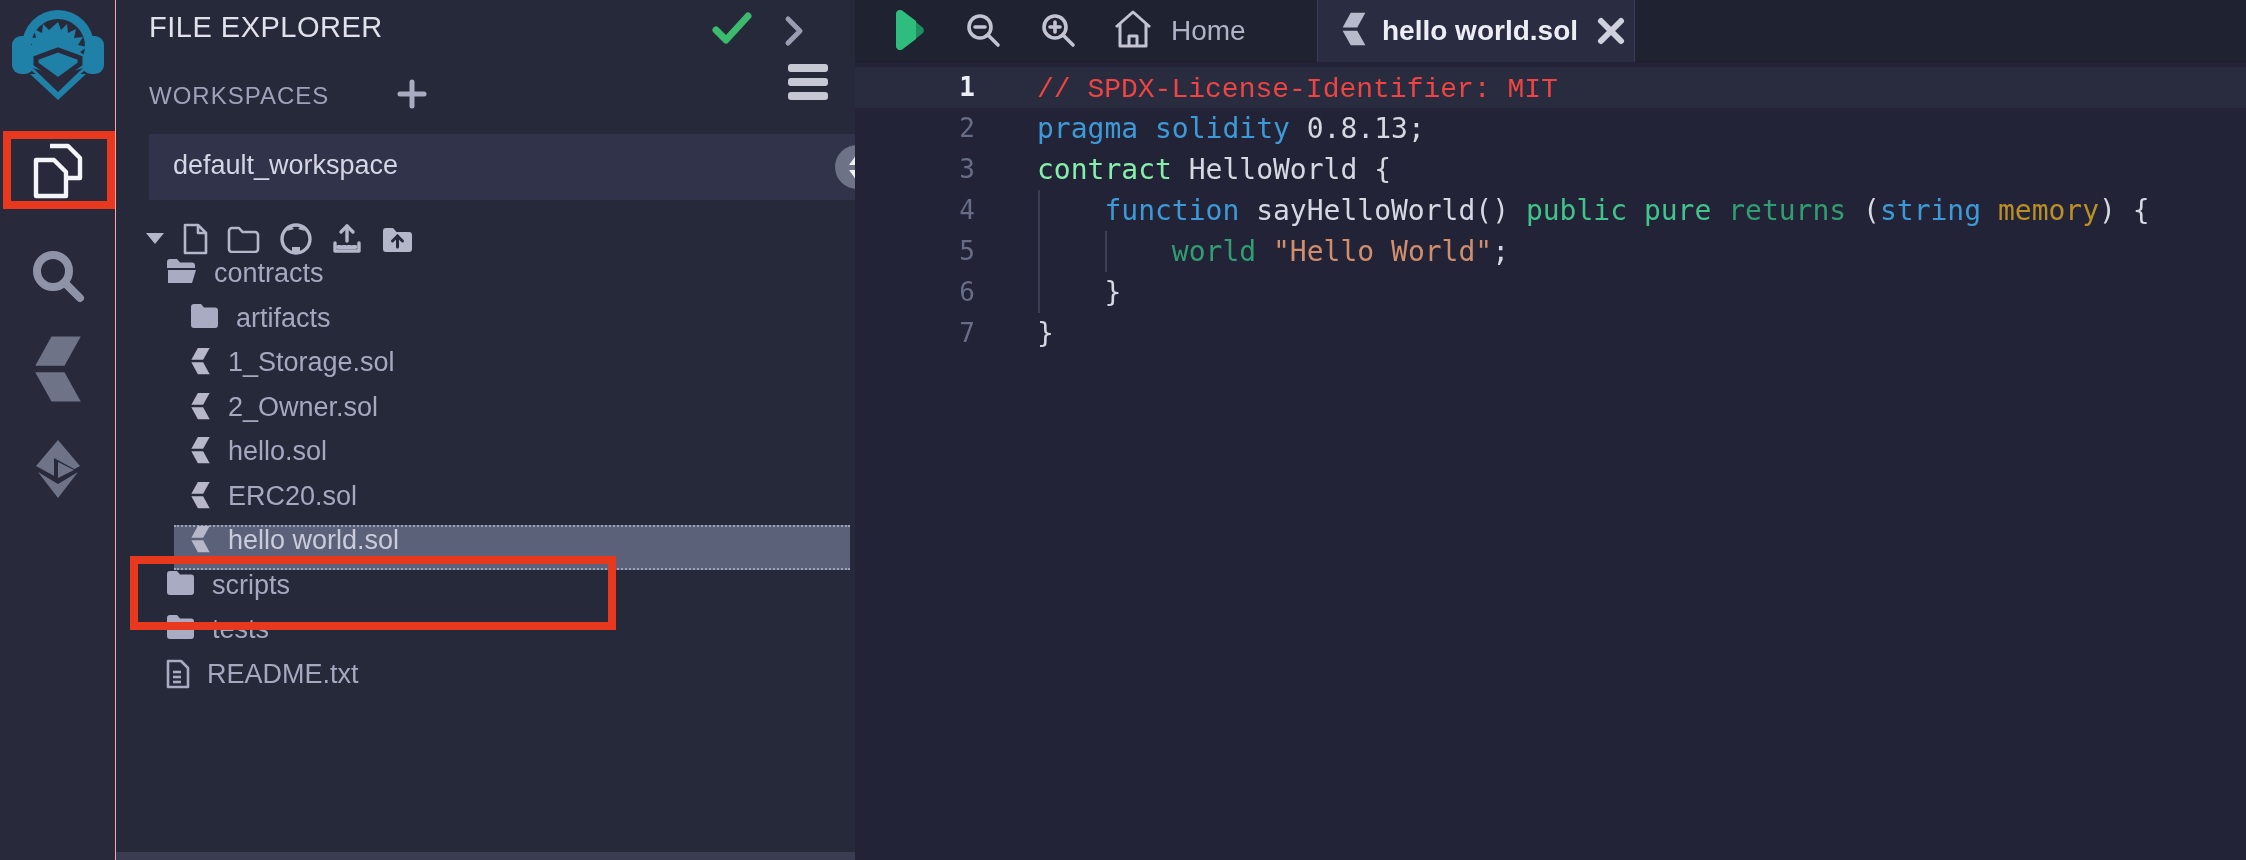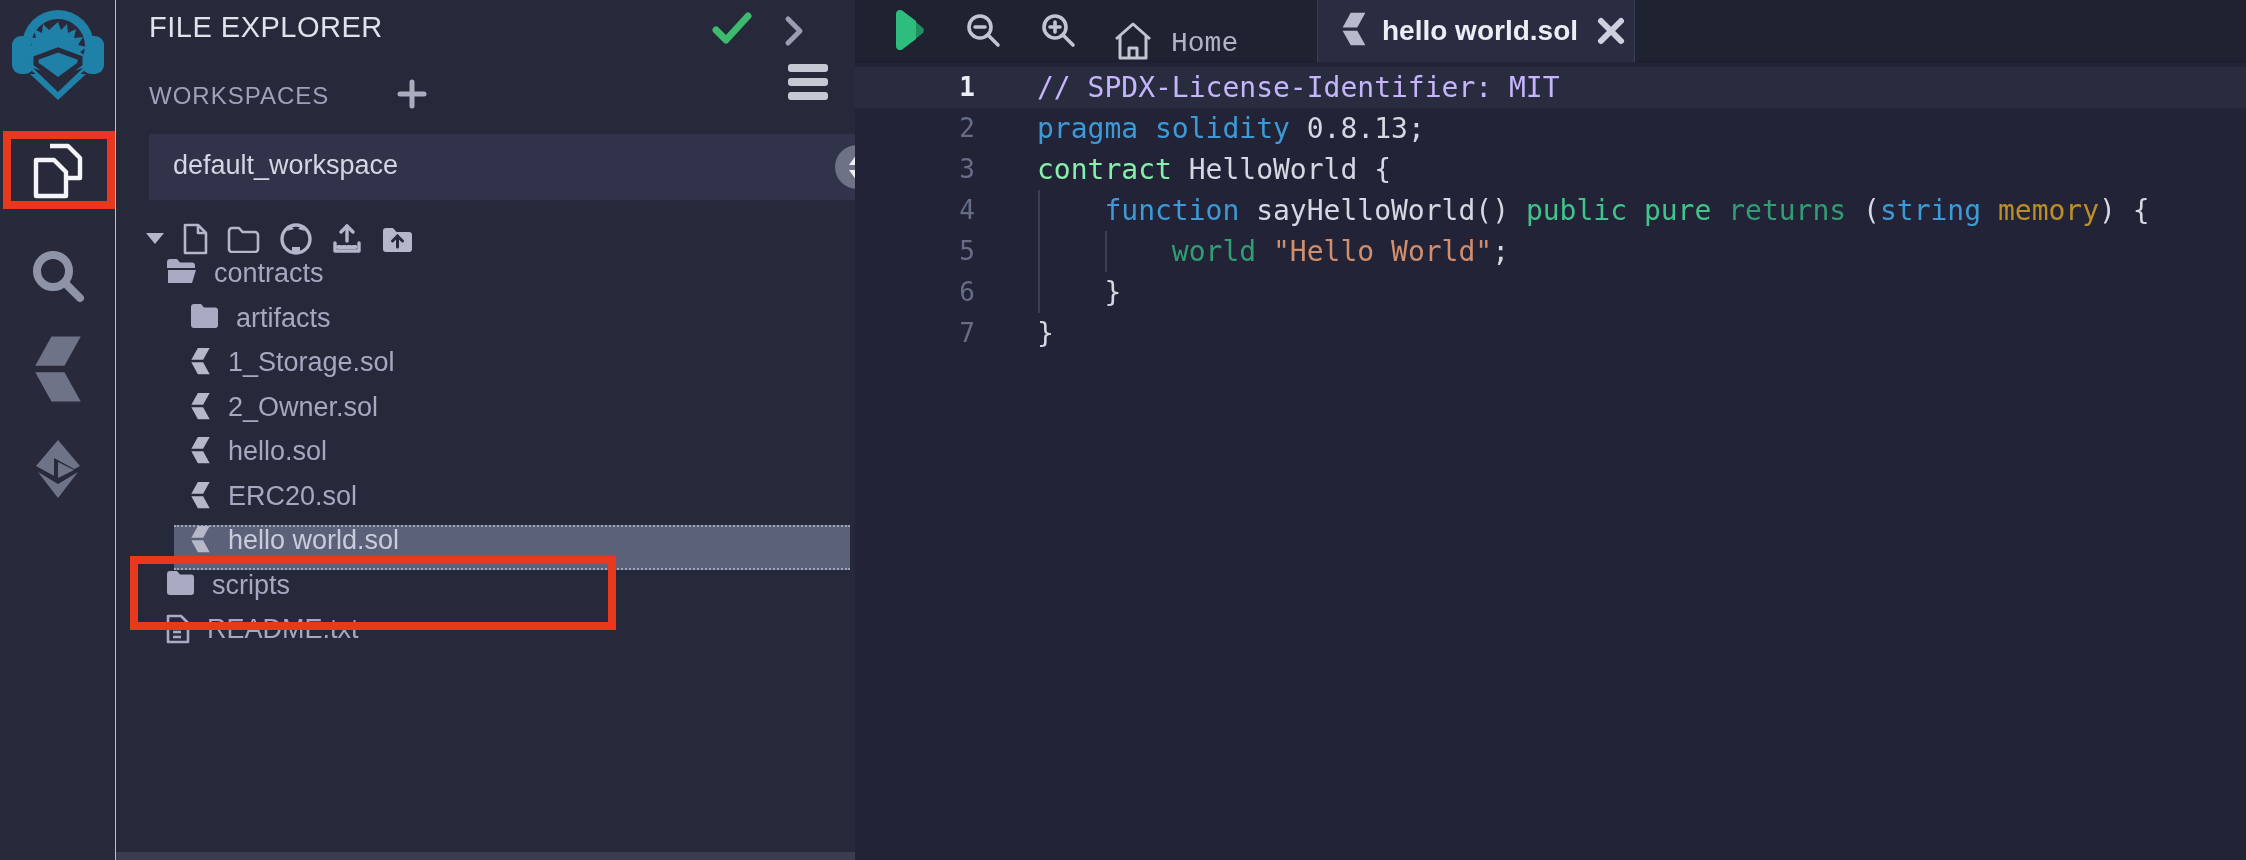--- a/index.html
+++ b/index.html
@@ -39,21 +39,21 @@
   .tree-row.selected .hl { position:absolute; left:58px; top:0; width:676px; height:44.5px; background:#5c617a;
                            border-top:2px dotted #9fa3b8; border-bottom:2px dotted #9fa3b8; }
   .tree-row.selected .t-label { color:#caccdb; position:relative; }
   .tree-row.selected .t-icon, .tree-row.selected .indent2 { position:relative; }
   #panel-bottom { position:absolute; left:0; top:852px; width:740px; height:8px; background:#3a3d51; }
 
   
   #editor { position:absolute; left:855px; top:0; width:1391px; height:860px; background:#222336; }
   #tabbar { position:absolute; left:0; top:0; width:1391px; height:62px; background:#1f2231; border-bottom:1px solid #1b1d2b; }
   .ebtn { position:absolute; cursor:pointer; }
-  #tab-home { position:absolute; left:257px; top:12px; height:62px; display:flex; align-items:center; gap:17px; cursor:pointer;font-family:Liberation Mono, monospace; }
+  #tab-home { position:absolute; left:257px; top:0; height:62px; display:flex; align-items:center; gap:17px; cursor:pointer; }
   #tab-home .tab-label { font-size:28px; color:#b0b3c6; }
   #tab-active { position:absolute; left:462px; top:0; width:318px; height:62px; background:#2a2d41;
                 border-left:1px solid #3a3e55; border-right:1px solid #3a3e55;
                 display:flex; align-items:center; cursor:pointer; }
   #tab-active .tab-label { font-size:28px; color:#eceef6; font-weight:bold; margin-left:15px; white-space:nowrap; }
   #tab-active .tab-sol { margin-left:23px; }
   #tab-active .tab-close { margin-left:18px; cursor:pointer; display:flex; }
 
   #codearea { position:absolute; left:0; top:63px; width:1391px; height:797px; cursor:text; }
   #cur-line { position:absolute; left:0; width:1391px; height:41px; background:#292c3e; }
@@ -290,20 +290,29 @@
           <span class="t-icon">
             <svg width="29" height="25" viewBox="0 0 29 25">
               <path d="M1 4 a3 3 0 0 1 3-3 h7 l3 3.5 h11 a3 3 0 0 1 3 3 v14.5 a3 3 0 0 1 -3 3 h-21 a3 3 0 0 1 -3-3 z" fill="#a9abc3"></path>
             </svg>
           </span>
           <span class="t-label">scripts</span>
         </div>
         <div class="tree-row">
           <span class="indent1"></span>
           <span class="t-icon">
+            <svg width="29" height="25" viewBox="0 0 29 25">
+              <path d="M1 4 a3 3 0 0 1 3-3 h7 l3 3.5 h11 a3 3 0 0 1 3 3 v14.5 a3 3 0 0 1 -3 3 h-21 a3 3 0 0 1 -3-3 z" fill="#a9abc3"></path>
+            </svg>
+          </span>
+          <span class="t-label">tests</span>
+        </div>
+        <div class="tree-row">
+          <span class="indent1"></span>
+          <span class="t-icon">
             <svg width="24" height="30" viewBox="0 0 24 30" fill="none" stroke="#a9abc3" stroke-width="2.6" stroke-linejoin="round">
               <path d="M2 2 h13 l7 7 v19 h-20 z"></path>
               <line x1="7" y1="13" x2="15" y2="13"></line>
               <line x1="7" y1="18" x2="15" y2="18"></line>
               <line x1="7" y1="23" x2="15" y2="23"></line>
             </svg>
           </span>
           <span class="t-label">README.txt</span>
         </div>
       </div>
@@ -364,21 +373,21 @@
           </svg>
         </span>
       </div>
     </div>
 
     <div id="codearea">
       <div id="cur-line" style="top: 4px;"></div>
       <div id="code-rows" style="position: relative; top: 4px;">
           <div class="code-row">
             <span class="gutter active">1</span>
-            <span class="code-text"><span style="color: #c4b5fd;">// SPDX-License-Identifier: MIT</span></span>
+            <span class="code-text"><span style="color: #ef4444; font-family: Liberation Mono, monospace;">// SPDX-License-Identifier: MIT</span></span>
           </div>
           <div class="code-row">
             <span class="gutter">2</span>
             <span class="code-text"><span style="color: rgb(61, 154, 214);">pragma</span><span style="color: rgb(213, 216, 226);"> </span><span style="color: rgb(61, 154, 214);">solidity</span><span style="color: rgb(213, 216, 226);"> 0.8.13;</span></span>
           </div>
           <div class="code-row">
             <span class="gutter">3</span>
             <span class="code-text"><span style="color: #86efac;">contract</span><span style="color: rgb(213, 216, 226);"> HelloWorld {</span></span>
           </div>
           <div class="code-row">

